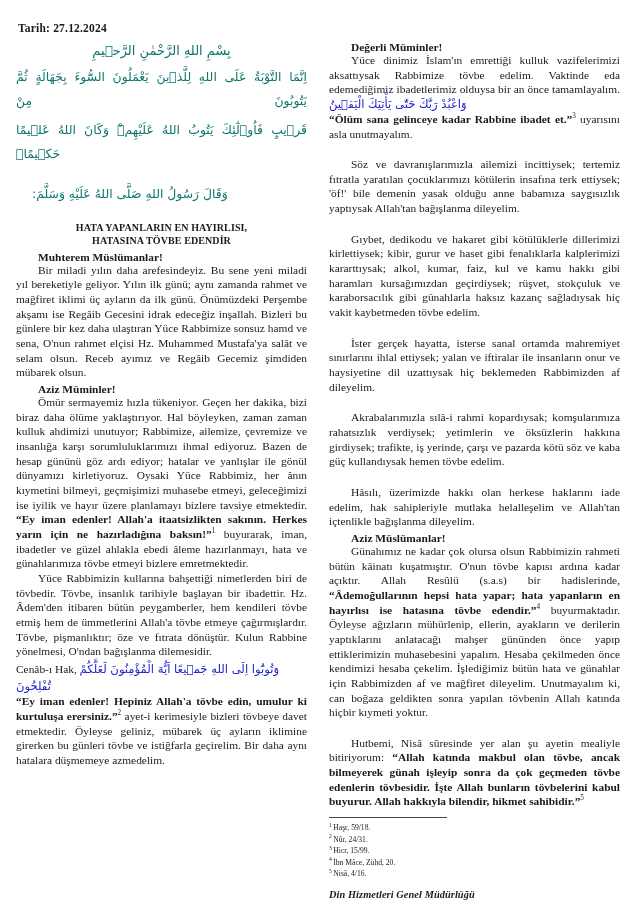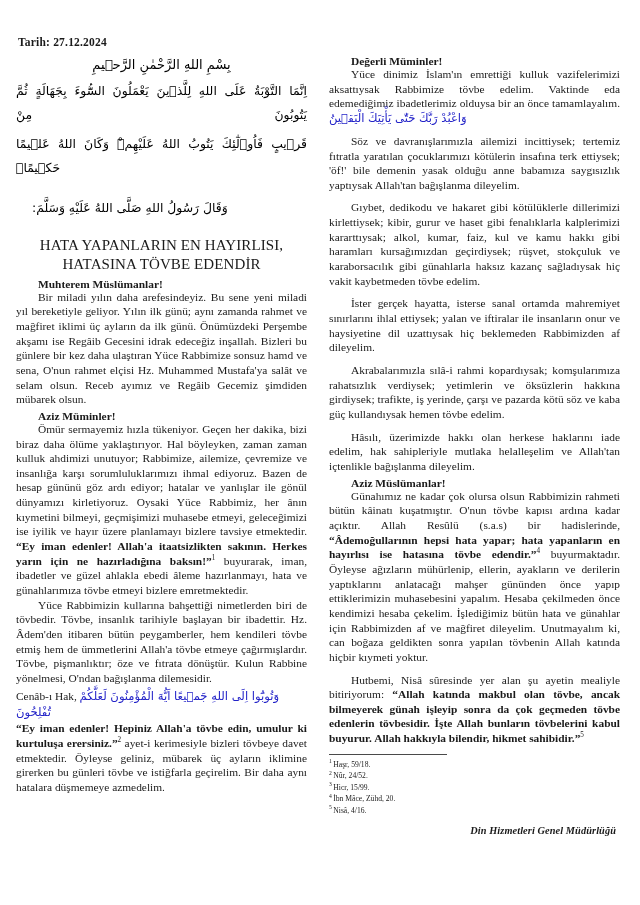--- a/index.html
+++ b/index.html
@@ -12,21 +12,21 @@
     height: 905px;
     font-family: "Liberation Serif", "DejaVu Serif", serif;
     color: #1a1a1a;
     position: relative;
     overflow: hidden;
   }
   .page {
     width: 640px;
     height: 905px;
     box-sizing: border-box;
-    padding: 36px 16px 8px 16px;
+    padding: 22px 16px 8px 16px;
     position: relative;
     border-radius: 27px;
   }
   .date-line {
     font-family: "Liberation Serif", "DejaVu Serif", serif;
     font-weight: bold;
     font-size: 11.5px;
     letter-spacing: 0.2px;
     margin: 0 0 4px 2px;
   }
@@ -37,21 +37,21 @@
   }
   .col {
     width: 293px;
     box-sizing: border-box;
   }
   .col-left { padding-right: 2px; }
   .col-right { padding-left: 2px; }
 
   
   .arabic {
-    color: #000000;
+    color: #0f766e;
     direction: rtl;
     font-family: "DejaVu Sans", "Liberation Sans", sans-serif;
     unicode-bidi: isolate;
   }
   .basmala {
     text-align: center;
     font-size: 13px;
     line-height: 1.1;
     margin: 6px 0 7px 0;
   }
@@ -79,42 +79,42 @@
   }
   .arabic-inline {
     color: #2323c8;
     direction: rtl;
     unicode-bidi: embed;
     font-family: "DejaVu Sans", "Liberation Sans", sans-serif;
     font-size: 11.6px;
   }
 
   h1.khutbah-title {
-    font-size: 15px;
-    font-weight: normal;
+    font-size: 10px;
+    font-weight: bold;
     text-align: center;
     line-height: 1.28;
     margin: 9px 0 3px 0;
     letter-spacing: 0.1px;
   }
   .salutation {
     font-size: 11.4px;
     font-weight: bold;
     margin: 3px 0 0 0;
     text-indent: 22px;
   }
   p.body-text {
     font-size: 11.4px;
     line-height: 1.285;
     text-align: justify;
     text-indent: 22px;
     margin: 0;
     hyphens: none;
   }
-  p.body-text.spaced { margin-top: 8px; }
+  p.body-text.spaced { margin-top: 16px; }
   b.emph { font-weight: bold; }
   sup {
     font-size: 7.2px;
     vertical-align: super;
     line-height: 0;
   }
 
   .quote-line {
     font-size: 11.4px;
     line-height: 1.45;
@@ -137,21 +137,20 @@
     font-size: 7.6px;
     line-height: 1.52;
     margin: 0;
     white-space: nowrap;
   }
   .fn-item sup {
     font-size: 5.6px;
     margin-right: 1.5px;
   }
   .signature {
-    text-align: right;
     font-size: 10.3px;
     font-weight: bold;
     font-style: italic;
     margin-top: 9px;
     padding-right: 4px;
     letter-spacing: 0.1px;
   }
 </style>
 </head>
 <body>
@@ -186,36 +185,37 @@
       <p class="quote-line"><span>Cenâb-ı Hak,</span> <span class="arabic-inline">وَتُوبُٓوا اِلَى اللهِ جَم۪يعًا اَيُّهَ الْمُؤْمِنُونَ لَعَلَّكُمْ تُفْلِحُونَ</span></p>
 
       <p class="body-text" style="text-indent:0"><b class="emph">“Ey iman edenler! Hepiniz Allah'a tövbe edin, umulur ki kurtuluşa erersiniz.”</b><sup>2</sup><span> ayet-i kerimesiyle bizleri tövbeye davet etmektedir. Öyleyse geliniz, mübarek üç ayların iklimine girerken bu günleri tövbe ve istiğfarla geçirelim. Bir daha aynı hatalara düşmemeye azmedelim.</span></p>
 
     </div>
 
     <div class="col col-right">
 
       <div class="salutation">Değerli Müminler!</div>
       <p class="body-text"><span>Yüce dinimiz İslam'ın emrettiği kulluk vazifelerimizi aksattıysak Rabbimize tövbe edelim. Vaktinde eda edemediğimiz ibadetlerimiz olduysa bir an önce tamamlayalım. </span><span class="arabic-inline">وَاعْبُدْ رَبَّكَ حَتّٰى يَأْتِيَكَ الْيَق۪ينُ</span></p>
+      <p class="body-text" style="text-indent:0"><b class="emph">“Ölüm sana gelinceye kadar Rabbine ibadet et.”</b><sup>3</sup><span> uyarısını asla unutmayalım.</span></p>
 
       <p class="body-text spaced">Söz ve davranışlarımızla ailemizi incittiysek; tertemiz fıtratla yaratılan çocuklarımızı kötülerin insafına terk ettiysek; 'öf!' bile demenin yasak olduğu anne babamıza saygısızlık yaptıysak Allah'tan bağışlanma dileyelim.</p>
       <p class="body-text spaced">Gıybet, dedikodu ve hakaret gibi kötülüklerle dillerimizi kirlettiysek; kibir, gurur ve haset gibi fenalıklarla kalplerimizi kararttıysak; alkol, kumar, faiz, kul ve kamu hakkı gibi haramları kursağımızdan geçirdiysek; rüşvet, stokçuluk ve karaborsacılık gibi günahlarla haksız kazanç sağladıysak hiç vakit kaybetmeden tövbe edelim.</p>
       <p class="body-text spaced">İster gerçek hayatta, isterse sanal ortamda mahremiyet sınırlarını ihlal ettiysek; yalan ve iftiralar ile insanların onur ve haysiyetine dil uzattıysak hiç beklemeden Rabbimizden af dileyelim.</p>
       <p class="body-text spaced">Akrabalarımızla sılâ-i rahmi kopardıysak; komşularımıza rahatsızlık verdiysek; yetimlerin ve öksüzlerin hakkına girdiysek; trafikte, iş yerinde, çarşı ve pazarda kötü söz ve kaba güç kullandıysak hemen tövbe edelim.</p>
       <p class="body-text spaced">Hâsılı, üzerimizde hakkı olan herkese haklarını iade edelim, hak sahipleriyle mutlaka helalleşelim ve Allah'tan içtenlikle bağışlanma dileyelim.</p>
 
       <div class="salutation">Aziz Müslümanlar!</div>
       <p class="body-text"><span>Günahımız ne kadar çok olursa olsun Rabbimizin rahmeti bütün kâinatı kuşatmıştır. O'nun tövbe kapısı ardına kadar açıktır. Allah Resûlü (s.a.s) bir hadislerinde, </span><b class="emph">“Âdemoğullarının hepsi hata yapar; hata yapanların en hayırlısı ise hatasına tövbe edendir.”</b><sup>4</sup><span> buyurmaktadır. Öyleyse ağızların mühürlenip, ellerin, ayakların ve derilerin yaptıklarını anlatacağı mahşer gününden önce yapıp ettiklerimizin muhasebesini yapalım. Hesaba çekilmeden önce kendimizi hesaba çekelim. İşlediğimiz bütün hata ve günahlar için Rabbimizden af ve mağfiret dileyelim. Unutmayalım ki, can boğaza geldikten sonra yapılan tövbenin Allah katında hiçbir kıymeti yoktur.</span></p>
 
       <p class="body-text spaced"><span>Hutbemi, Nisâ sûresinde yer alan şu ayetin mealiyle bitiriyorum: </span><b class="emph">“Allah katında makbul olan tövbe, ancak bilmeyerek günah işleyip sonra da çok geçmeden tövbe edenlerin tövbesidir. İşte Allah bunların tövbelerini kabul buyurur. Allah hakkıyla bilendir, hikmet sahibidir.”</b><sup>5</sup></p>
 
       <div class="footnotes">
         <div class="fn-rule"></div>
         <p class="fn-item"><sup>1</sup><span>Haşr, 59/18.</span></p>
-        <p class="fn-item"><sup>2</sup><span>Nûr, 24/52.</span></p>
+        <p class="fn-item"><sup>2</sup><span>Nûr, 24/31.</span></p>
         <p class="fn-item"><sup>3</sup><span>Hicr, 15/99.</span></p>
         <p class="fn-item"><sup>4</sup><span>İbn Mâce, Zühd, 20.</span></p>
         <p class="fn-item"><sup>5</sup><span>Nisâ, 4/16.</span></p>
       </div>
 
       <div class="signature">Din Hizmetleri Genel Müdürlüğü</div>
 
     </div>
   </div>
 </div>

